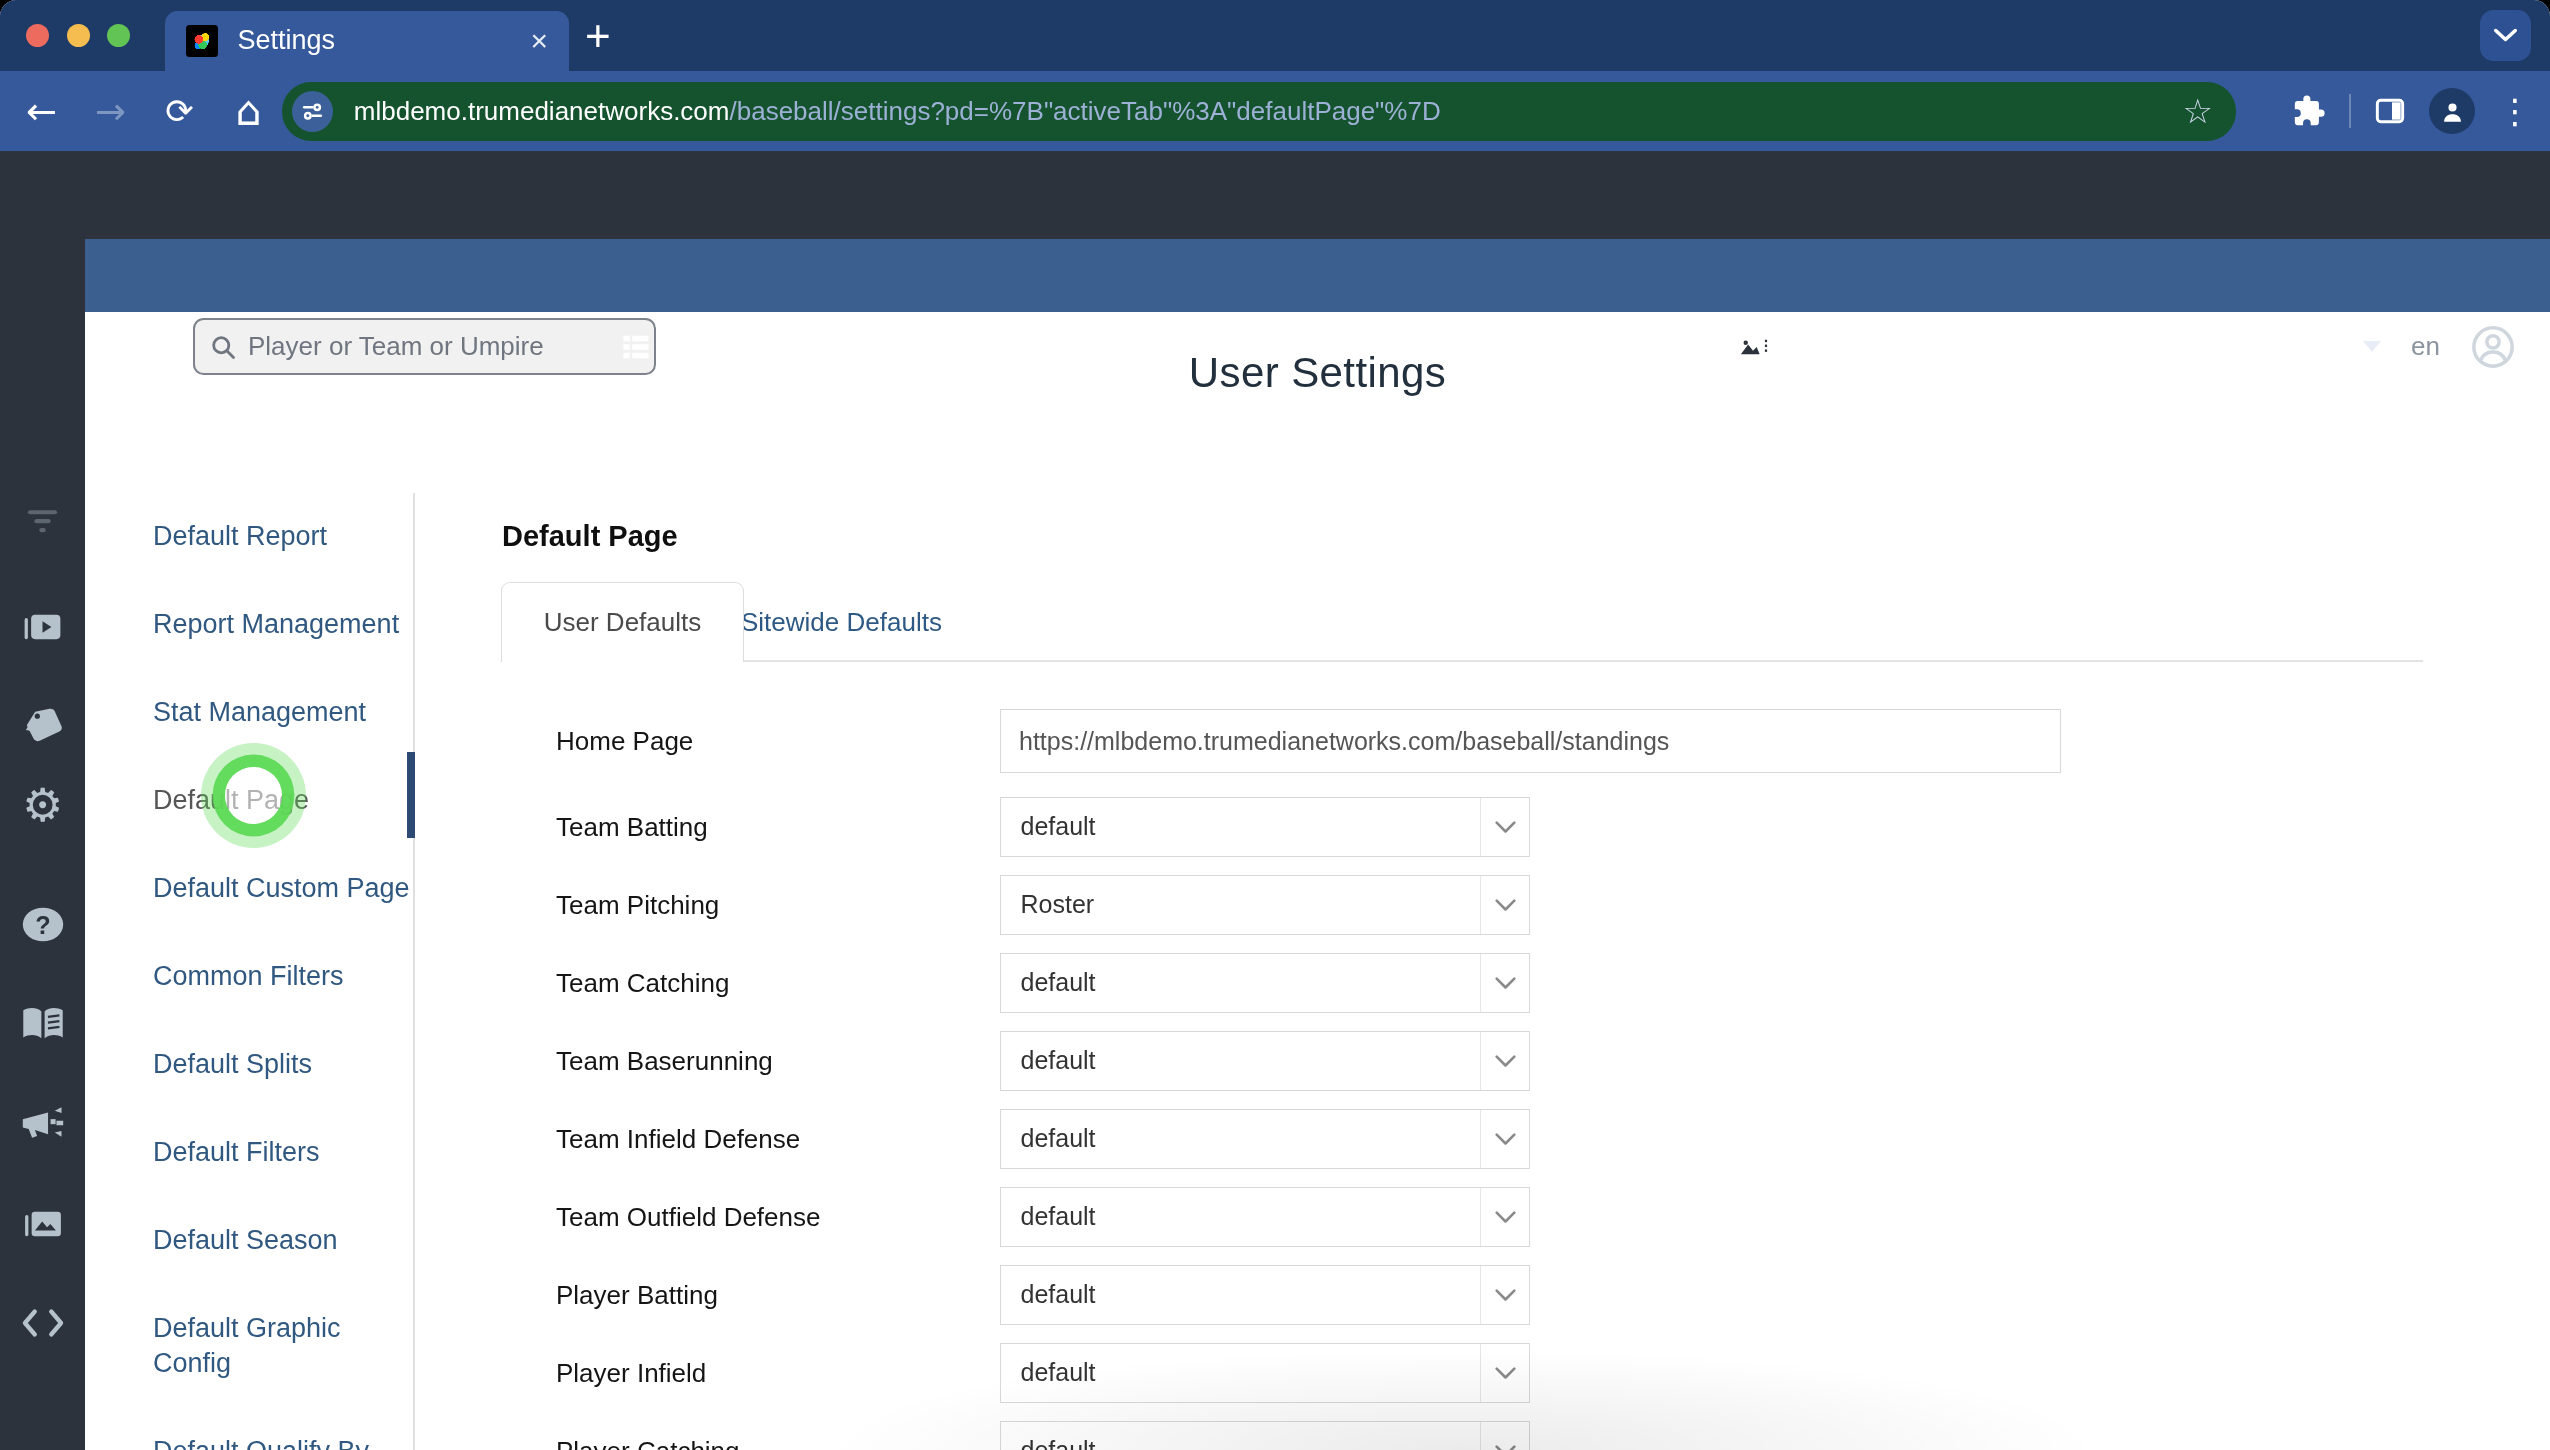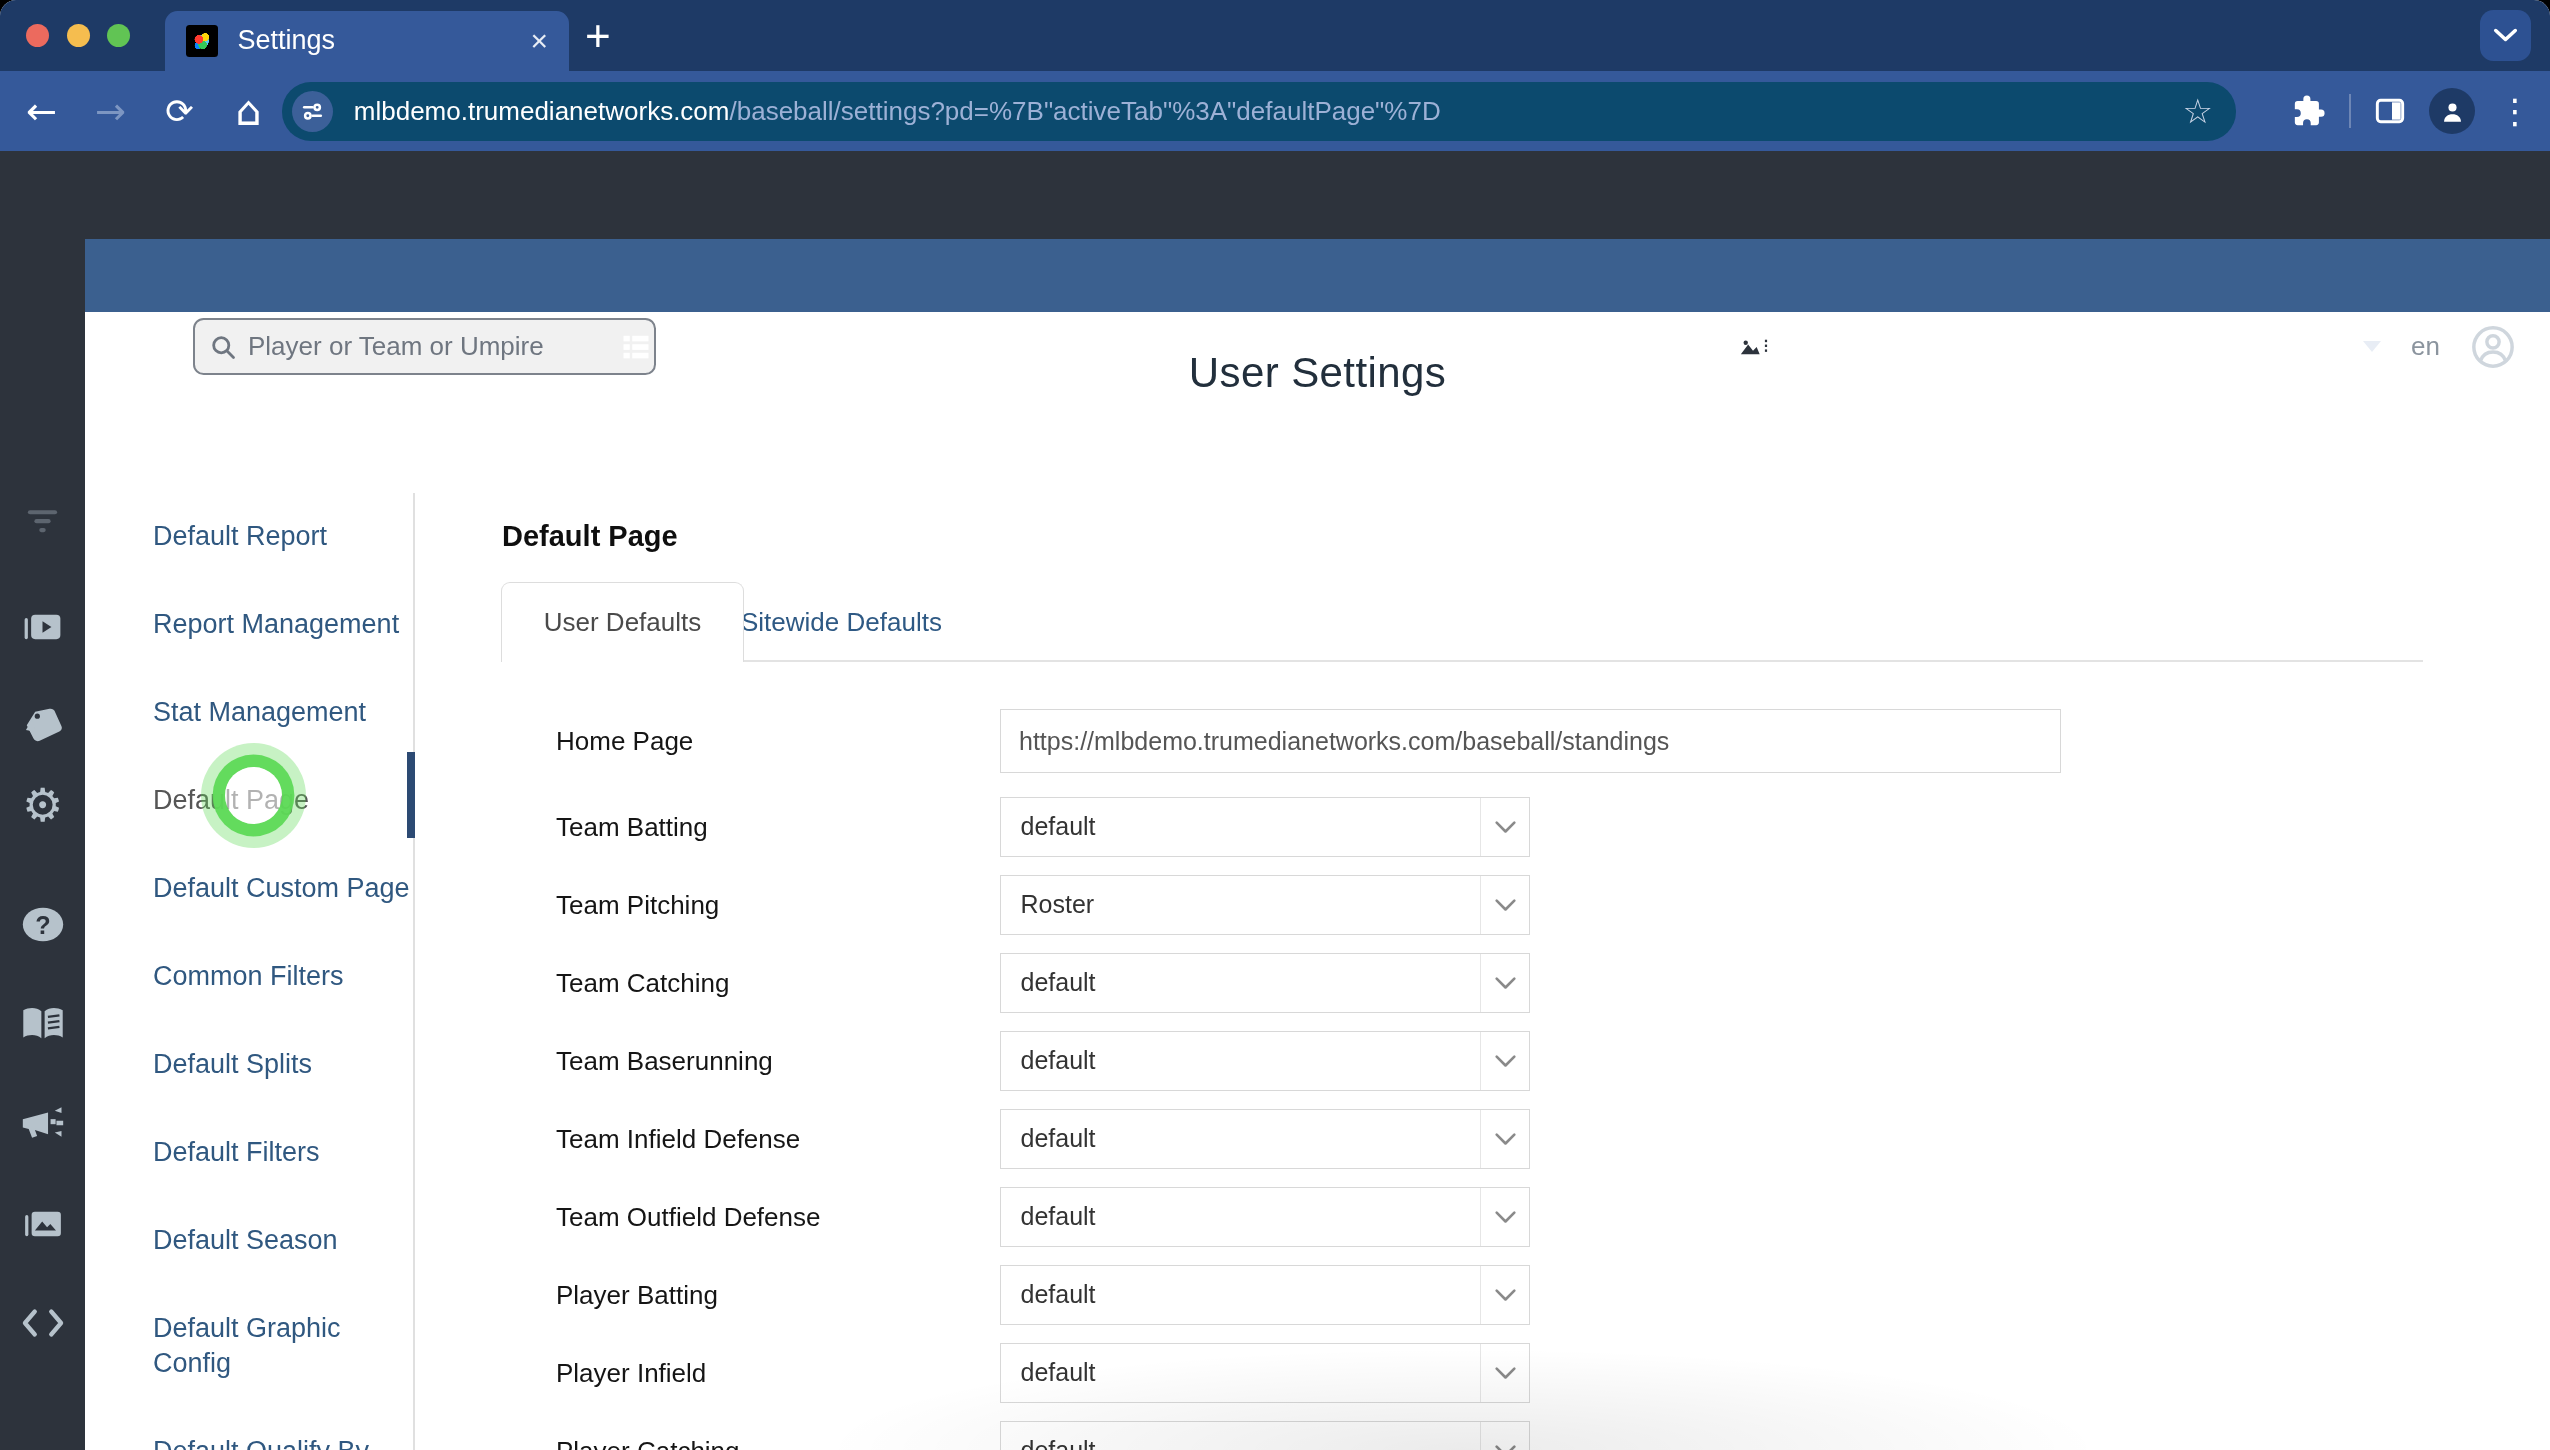--- a/index.html
+++ b/index.html
@@ -25,21 +25,21 @@
   .tab-close{color:#e8edf5;font-size:30px;line-height:30px;}
   .newtab{position:absolute;left:585px;top:14px;color:#fff;font-size:44px;font-weight:300;line-height:44px;}
   .tabsearch{position:absolute;right:19.5px;top:9.8px;width:51px;height:51px;border-radius:13.3px;background:#2d5192;
              display:flex;align-items:center;justify-content:center;}
 
   
   .toolbar{position:absolute;left:0;top:71px;width:2550px;height:80px;background:#35599a;}
   .navbtns{position:absolute;left:19.5px;top:0;height:80px;display:flex;align-items:center;gap:25px;}
   .navbtn{width:44px;text-align:center;font-size:37px;color:#fff;font-family:"DejaVu Sans",sans-serif;}
   .navbtn.dim{color:#7d96c2;}
-  .omnibox{position:absolute;left:282px;top:10.6px;width:1954px;height:59px;border-radius:29px;background:#0c4a6e;
+  .omnibox{position:absolute;left:282px;top:10.6px;width:1954px;height:59px;border-radius:29px;background:#14532d;
            display:flex;align-items:center;}
   .tunecirc{width:41px;height:41px;border-radius:50%;background:#3c6099;margin-left:9.8px;
             display:flex;align-items:center;justify-content:center;flex:0 0 auto;}
   .url{margin-left:21px;font-size:26px;white-space:nowrap;flex:1;overflow:hidden;}
   .url .domain{color:#fff;}
   .url .path{color:#9db1d6;}
   .star{margin-right:23px;color:#c9d4e6;font-size:34px;font-family:"DejaVu Sans",sans-serif;}
   .chromeright{position:absolute;right:18px;top:0;height:80px;display:flex;align-items:center;gap:23px;}
   .vdiv{width:1.8px;height:34px;background:#6d86b5;}
   .avatar-btn{width:46px;height:46px;border-radius:50%;background:#1e3a66;display:flex;align-items:center;justify-content:center;}

